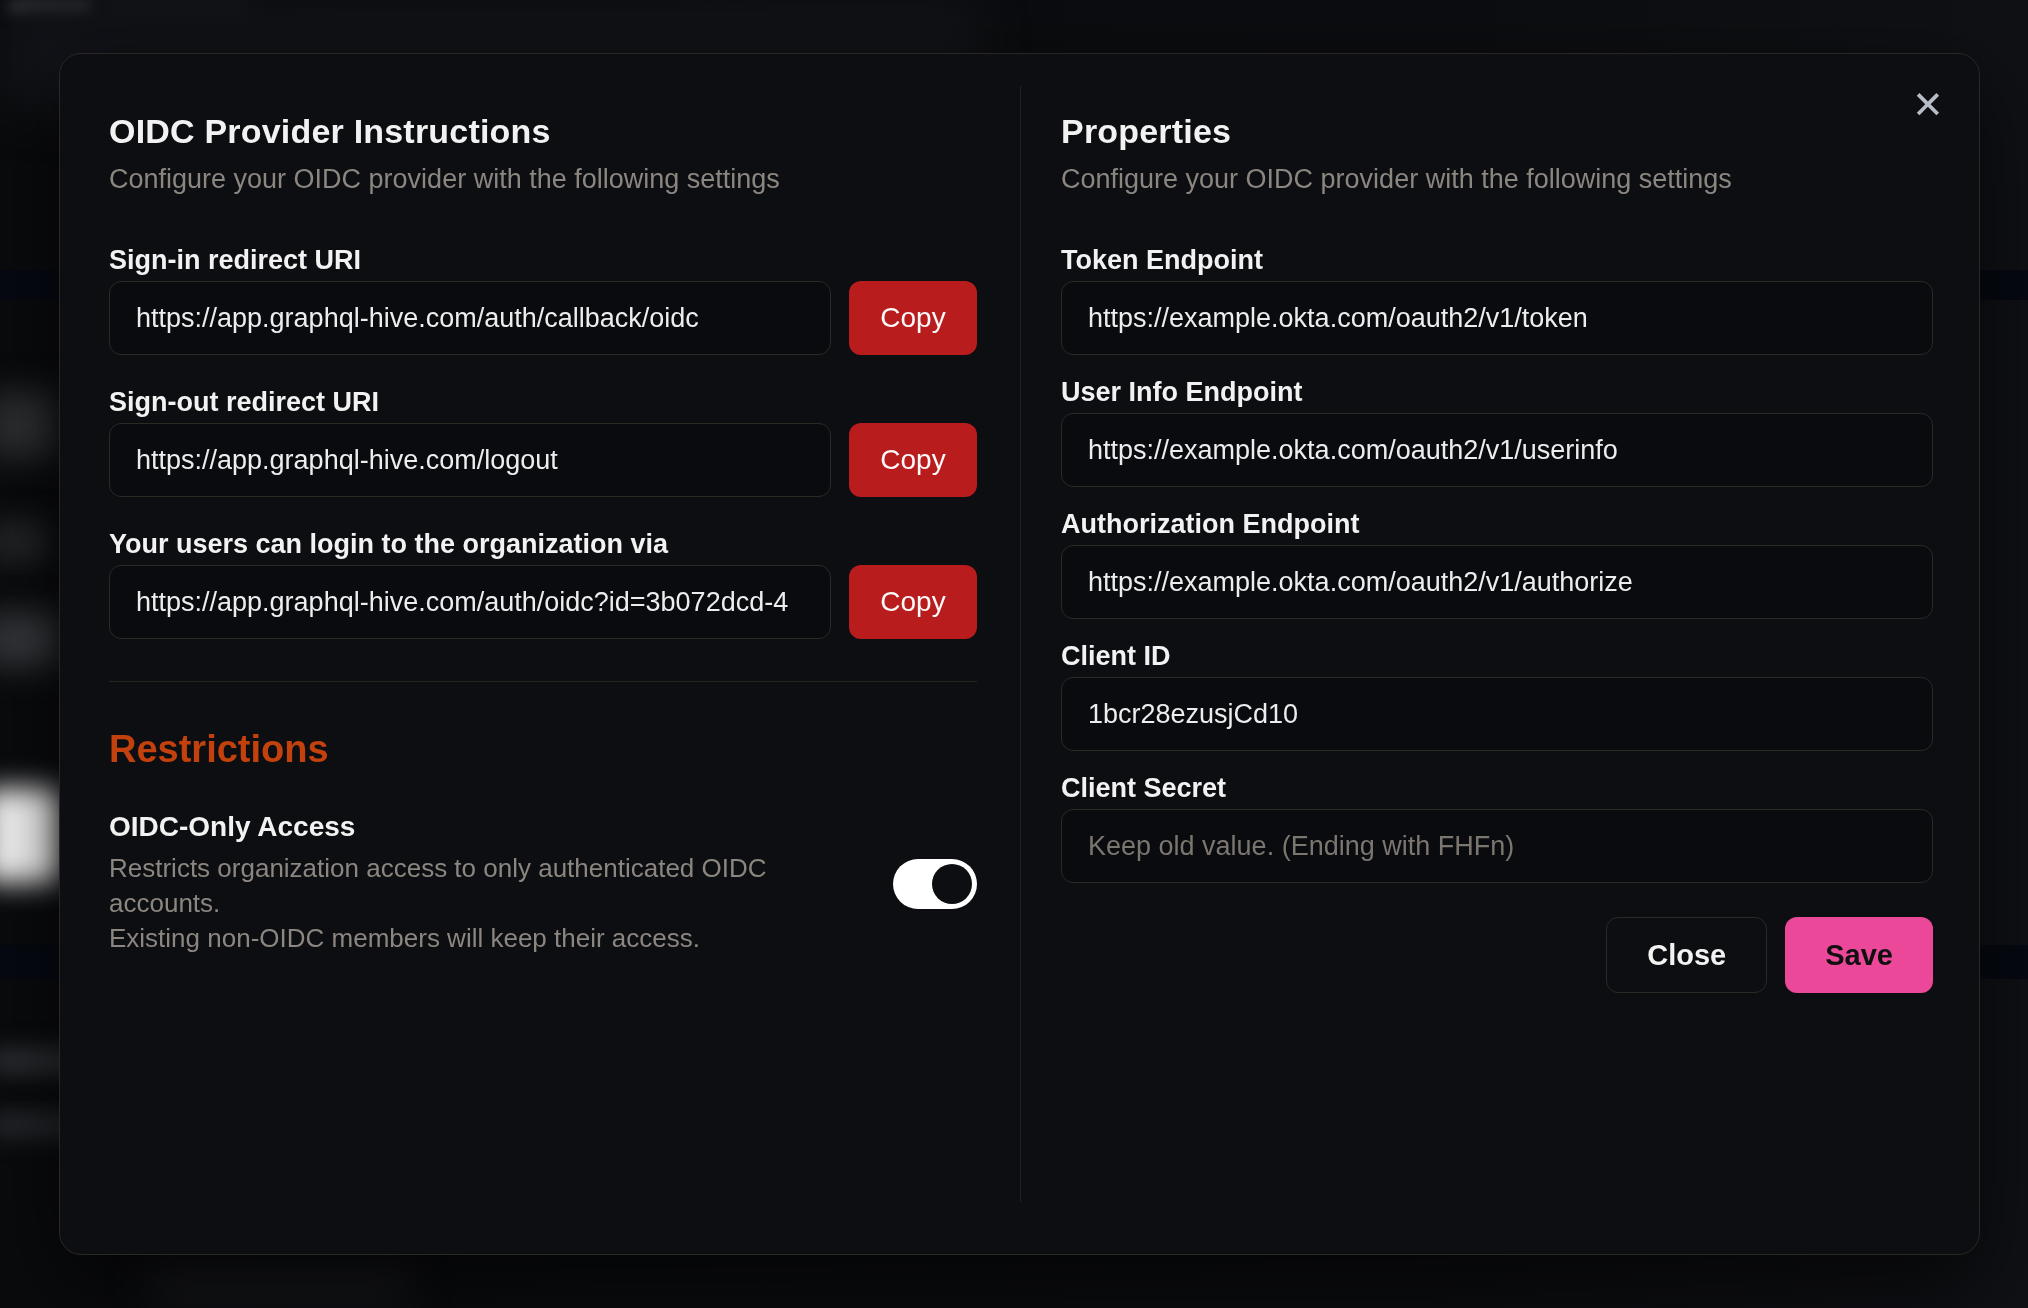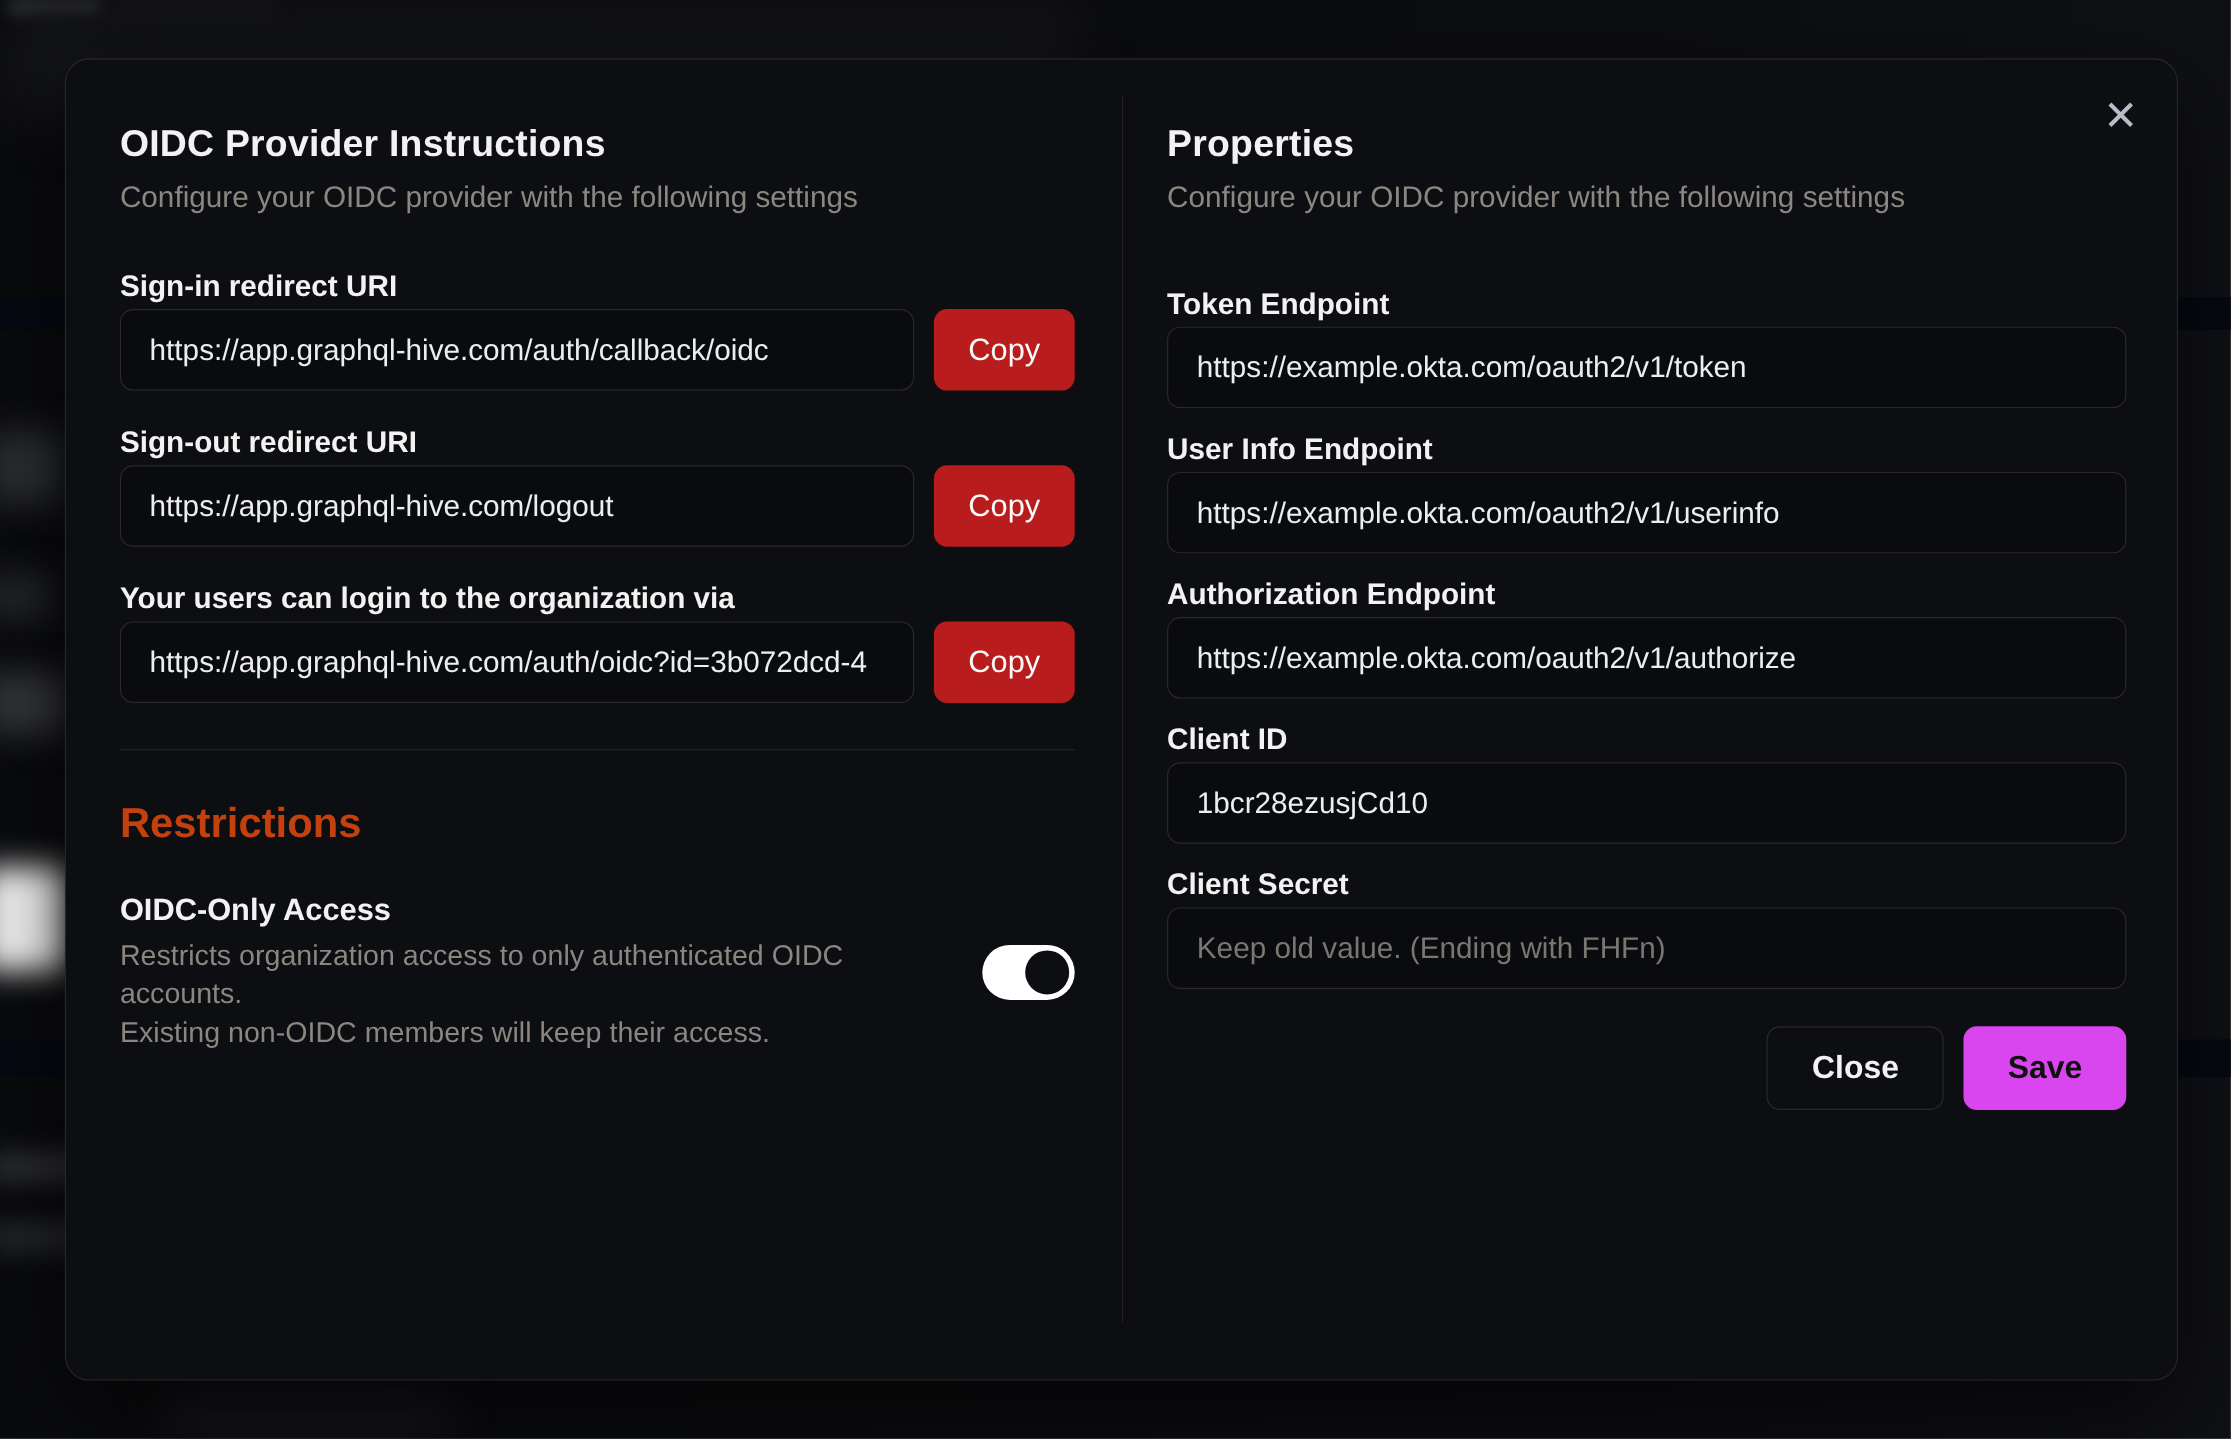--- a/index.html
+++ b/index.html
@@ -25,21 +25,21 @@
     font-family:"DejaVu Sans",sans-serif;
   }
   .col{position:absolute;top:0;}
   .col-left{left:49px;width:868px;}
   .col-right{left:1001px;width:872px;}
   .col-title{margin-top:58px;font-size:34px;font-weight:600;color:#f2f2f2;letter-spacing:.2px;}
   .col-sub{margin-top:13px;font-size:27px;color:#8b8680;}
   .field-label{margin-top:30px;font-size:27px;font-weight:600;color:#f2f2f2;line-height:34px;}
   .field-label.first{margin-top:48px;}
   .col-right .field-label{margin-top:20px;}
-  .col-right .field-label.first{margin-top:64px;}
+  .col-right .field-label.first{margin-top:48px;}
   .field-row{margin-top:4px;display:flex;gap:18px;}
   .text-input{
     flex:1;width:100%;height:74px;box-sizing:border-box;border-radius:12px;
     border:1px solid #2d2a26;background:#0a0b0e;color:#ecedee;
     font-size:27px;padding:0 26px;outline:none;white-space:nowrap;overflow:hidden;
     font-family:"Liberation Sans","DejaVu Sans",sans-serif;
   }
   .text-input::placeholder{color:#7b766f;opacity:1;}
   .copy-btn{
     flex:none;width:128px;height:74px;border-radius:12px;border:none;cursor:pointer;
@@ -57,21 +57,21 @@
   }
   .toggle.on{background:#ffffff;}
   .toggle .knob{position:absolute;left:5px;top:5px;width:40px;height:40px;border-radius:50%;background:#0d0e11;}
   .toggle.on .knob{left:auto;right:5px;}
   .btn-row{margin-top:34px;display:flex;justify-content:flex-end;gap:18px;}
   .btn{
     height:76px;border-radius:12px;font-size:29px;font-weight:600;cursor:pointer;
     padding:0 40px;font-family:"Liberation Sans","DejaVu Sans",sans-serif;
   }
   .btn-ghost{background:transparent;border:1px solid #2c2a27;color:#f2f2f2;}
-  .btn-primary{background:#d946ef;border:none;color:#101010;}
+  .btn-primary{background:#ec4899;border:none;color:#101010;}
 </style>
 </head>
 <body>
 
 <div class="bg-band" style="top:270px;"></div>
 <div class="bg-band" style="top:945px;height:34px;"></div>
 <div class="blob" style="left:8px;top:0;width:85px;height:14px;background:#46494e;filter:blur(7px);"></div>
 <div class="blob" style="left:100px;top:2px;width:150px;height:10px;background:#1f2126;filter:blur(9px);"></div>
 <div class="blob" style="left:0;top:0;width:980px;height:112px;background:#121318;filter:blur(22px);border-radius:24px;"></div>
 <div class="blob" style="left:-12px;top:392px;width:70px;height:66px;background:#2e3033;filter:blur(16px);"></div>

